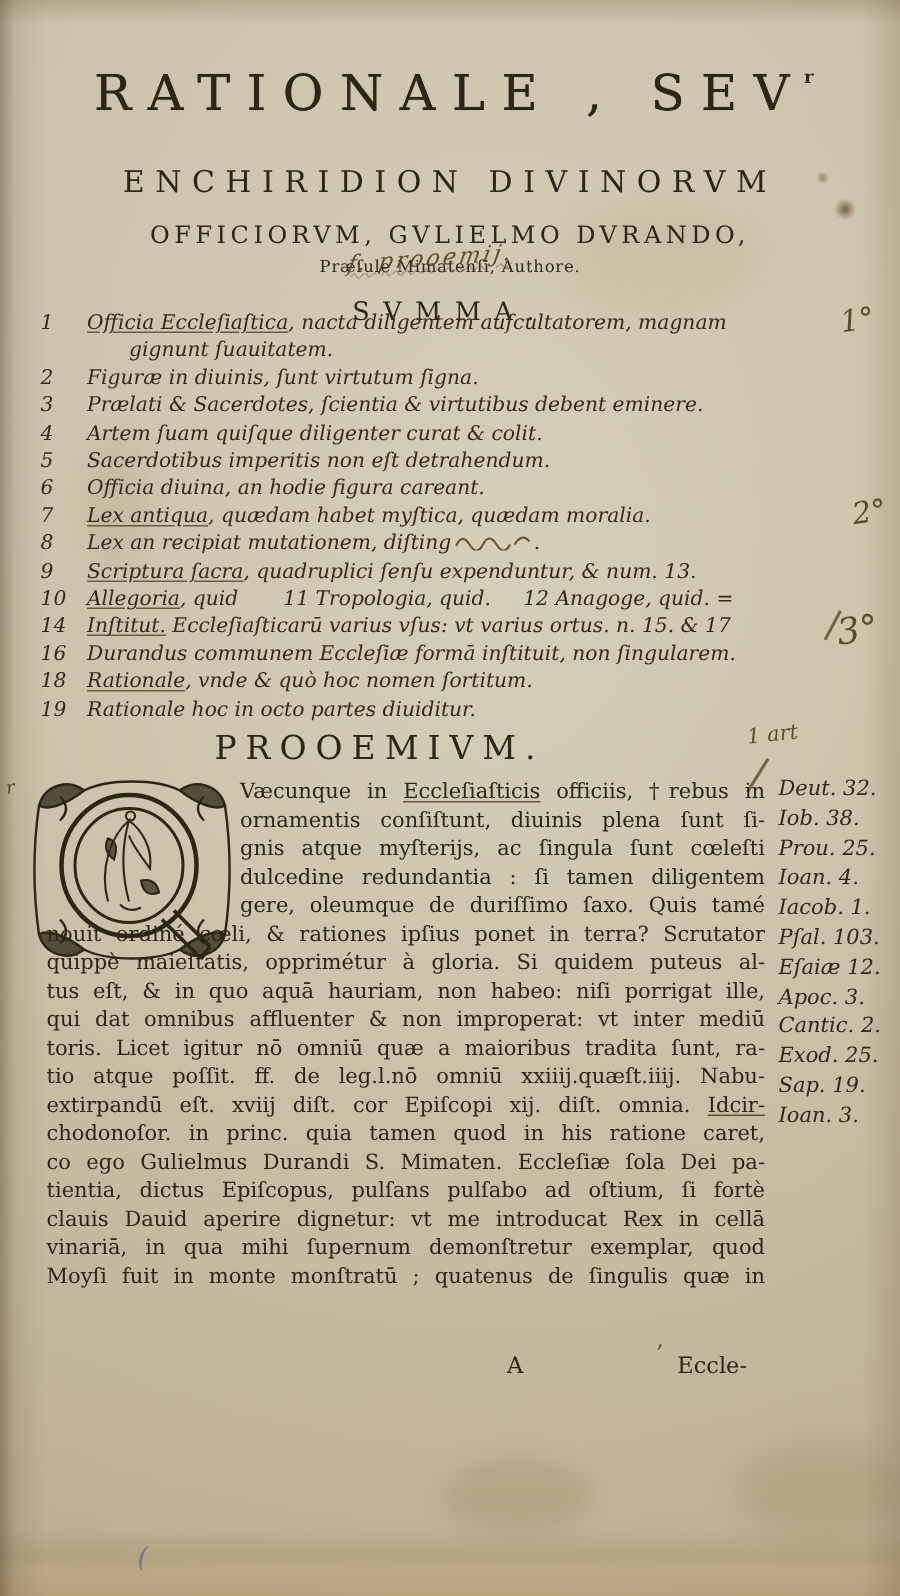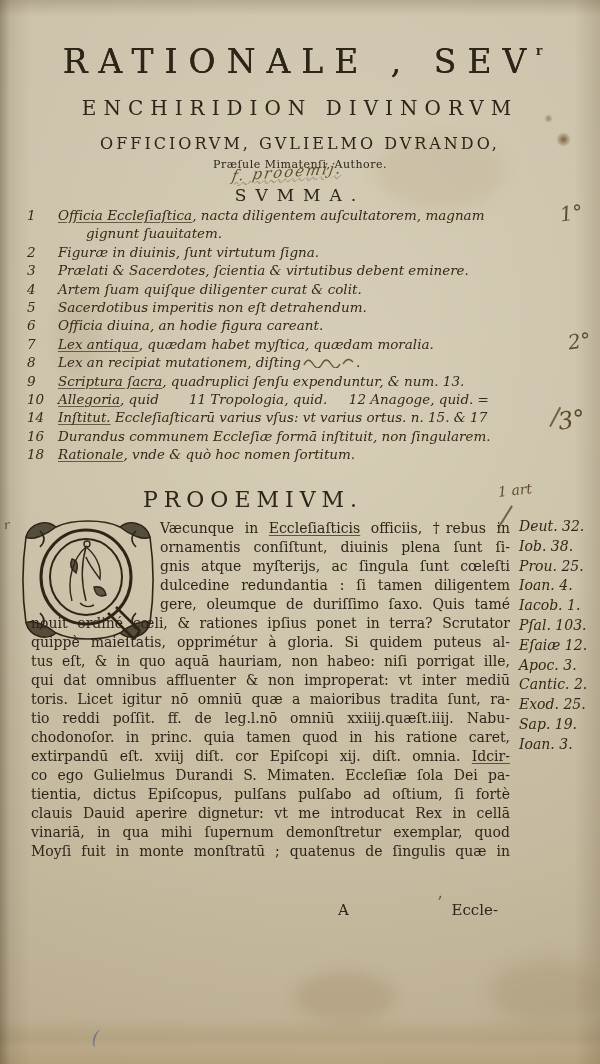--- a/index.html
+++ b/index.html
@@ -10,21 +10,21 @@
       linear-gradient(90deg, rgba(58,44,20,0.38) 0px, rgba(58,44,20,0.10) 10px, rgba(58,44,20,0.0) 30px),
       linear-gradient(270deg, rgba(90,70,40,0.20) 0px, rgba(90,70,40,0.0) 26px),
       linear-gradient(180deg, rgba(80,60,30,0.22) 0px, rgba(80,60,30,0.0) 16px),
       linear-gradient(0deg, #c0ab85 0px, #c6b392 16px, rgba(160,130,85,0.25) 26px, rgba(160,130,85,0.0) 46px),
       linear-gradient(180deg, #d6ccb4 0%, #d1c7ad 55%, #ccc0a4 82%, #c7b99a 100%);
   }
   .stain{position:absolute;pointer-events:none;}
   
   .header{position:absolute;top:42px;left:5px;width:590px;text-align:center;}
   .t1{font-size:33px;letter-spacing:11px;white-space:nowrap;text-shadow:0 0 .5px #2e2519;}
-  .t2{margin-top:15px;font-size:20px;letter-spacing:7px;white-space:nowrap;}
+  .t2{margin-top:28px;font-size:20px;letter-spacing:7px;white-space:nowrap;}
   .t3{margin-top:14px;font-size:16px;letter-spacing:3px;white-space:nowrap;}
   .t4{margin-top:5px;font-size:11px;letter-spacing:.5px;}
   .t5{margin-top:14px;font-size:17px;letter-spacing:9px;}
   .hand{font-style:italic;color:rgba(82,64,28,.9);}
   .hand-prooemij{position:absolute;top:163px;left:232px;font-size:15px;transform:rotate(-4deg) skewX(-14deg);letter-spacing:2px;text-decoration:underline wavy rgba(82,64,28,.35) 1px;}
   .vmark{position:absolute;top:44px;left:536px;font-size:12px;font-weight:bold;color:#2e2519;}
   
   .summa{position:absolute;top:206px;left:18px;width:560px;font-style:italic;font-size:13.5px;line-height:18.4px;color:#35291a;}
   .sitem{position:relative;padding-left:40px;}
   .sitem .num{position:absolute;left:9px;top:0;width:28px;font-size:13.5px;}
@@ -85,20 +85,21 @@
     <div class="sitem"><span class="num">6</span><span>Officia diuina, an hodie figura careant.</span></div>
     <div class="sitem"><span class="num">7</span><span class="lead">Lex antiqua</span><span>, quædam habet myſtica, quædam moralia.</span></div>
     <div class="sitem"><span class="num">8</span><span>Lex an recipiat mutationem, diſting</span><svg class="squig" width="52" height="11" viewBox="0 0 52 11">
           <path d="M1 8 q4 -9 9 -1 t9 0 t9 0 t9 0 M40 7 q5 -8 10 -2" stroke="rgba(82,64,28,.85)" stroke-width="1.4" fill="none"></path>
         </svg><span>.</span></div>
     <div class="sitem"><span class="num">9</span><span class="lead">Scriptura ſacra</span><span>, quadruplici ſenſu expenduntur, &amp; num. 13.</span></div>
     <div class="sitem"><span class="num">10</span><span class="lead">Allegoria</span><span>, quid       11 Tropologia, quid.     12 Anagoge, quid. =</span></div>
     <div class="sitem"><span class="num">14</span><span class="lead">Inſtitut.</span><span> Eccleſiaſticarū varius vſus: vt varius ortus. n. 15. &amp; 17</span></div>
     <div class="sitem"><span class="num">16</span><span>Durandus communem Eccleſiæ formā inſtituit, non ſingularem.</span></div>
     <div class="sitem"><span class="num">18</span><span class="lead">Rationale</span><span>, vnde &amp; quò hoc nomen ſortitum.</span></div>
+    <div class="sitem"><span class="num">19</span><span>Rationale hoc in octo partes diuiditur.</span></div>
   </div>
 
   <div class="phead">PROOEMIVM.</div>
   <div class="hand hand-art">1 art</div>
   <div class="hand-line" style="left:492px;top:516px;width:26px;height:1.6px;transform:rotate(-58deg);"></div>
 
   <div class="initial">
     <svg width="136" height="126" viewBox="0 0 136 126">
       <g stroke="#2e2517" fill="none" stroke-width="1.6">
 
@@ -134,23 +135,23 @@
     <div class="pline short"><span>Væcunque in </span><span class="uline">Eccleſiaſticis</span><span> officiis, †rebus in</span></div>
     <div class="pline short">ornamentis conſiſtunt, diuinis plena ſunt ſi-</div>
     <div class="pline short">gnis atque myſterijs, ac ſingula ſunt cœleſti</div>
     <div class="pline short">dulcedine redundantia : ſi tamen diligentem</div>
     <div class="pline short">gere, oleumque de duriſſimo ſaxo. Quis tamé</div>
     <div class="pline">nouit ordiné cœli, &amp; rationes ipſius ponet in terra? Scrutator</div>
     <div class="pline">quippè maieſtatis, opprimétur à gloria. Si quidem puteus al-</div>
     <div class="pline">tus eſt, &amp; in quo aquā hauriam, non habeo: niſi porrigat ille,</div>
     <div class="pline">qui dat omnibus affluenter &amp; non improperat: vt inter mediū</div>
     <div class="pline">toris. Licet igitur nō omniū quæ a maioribus tradita ſunt, ra-</div>
-    <div class="pline">tio reddi poſſit. ff. de leg.l.nō omniū xxiiij.quæſt.iiij. Nabu-</div>
+    <div class="pline">tio atque poſſit. ff. de leg.l.nō omniū xxiiij.quæſt.iiij. Nabu-</div>
+    <div class="pline"><span>extirpandū eſt. xviij diſt. cor Epiſcopi xij. diſt. omnia. </span><span class="uline">Idcir-</span></div>
     <div class="pline">chodonoſor. in princ.  quia tamen quod in his ratione caret,</div>
-    <div class="pline"><span>extirpandū eſt. xviij diſt. cor Epiſcopi xij. diſt. omnia. </span><span class="uline">Idcir-</span></div>
     <div class="pline">co ego Gulielmus Durandi S. Mimaten. Eccleſiæ ſola Dei pa-</div>
     <div class="pline">tientia, dictus Epiſcopus, pulſans pulſabo ad oſtium, ſi fortè</div>
     <div class="pline">clauis  Dauid aperire dignetur: vt me introducat Rex in cellā</div>
     <div class="pline">vinariā, in qua mihi ſupernum demonſtretur exemplar, quod</div>
     <div class="pline">Moyſi fuit in monte monſtratū ; quatenus de ſingulis quæ in</div>
   </div>
 
   <div class="mnotes">
     <div class="mnote">Deut. 32.</div>
     <div class="mnote">Iob. 38.</div>

